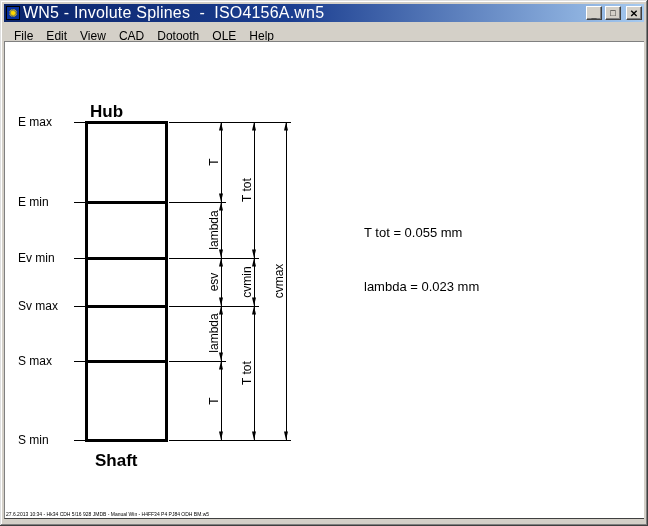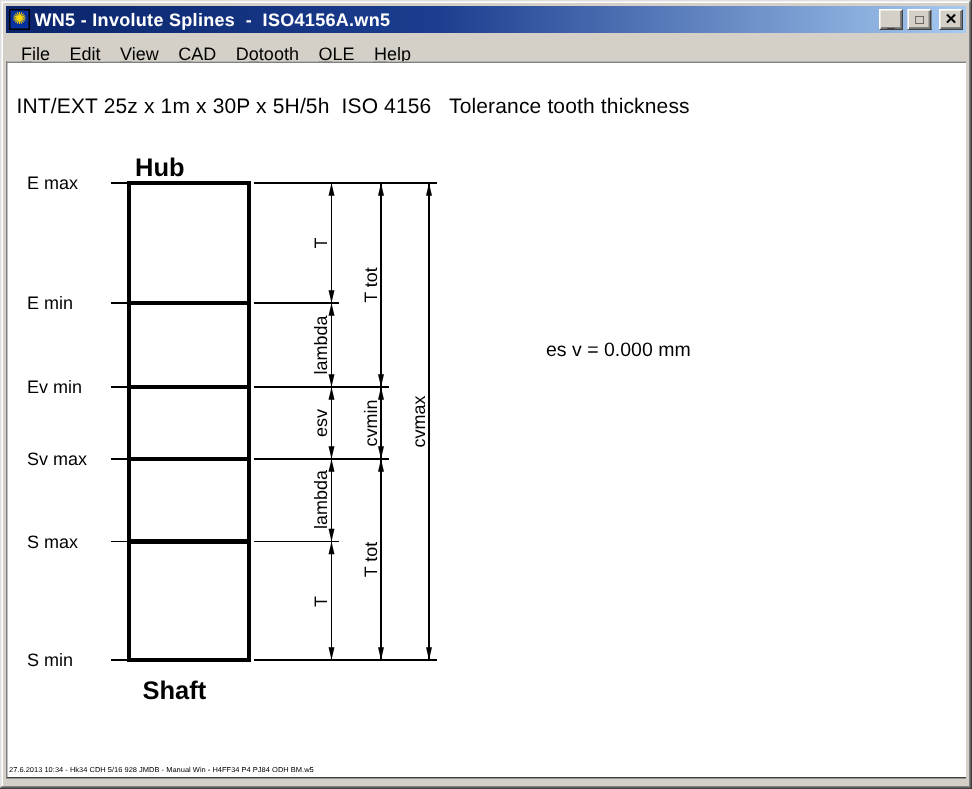--- a/index.html
+++ b/index.html
@@ -6,21 +6,21 @@
   body{position:relative;font-family:"Liberation Sans",sans-serif;background:#d4d0c8;color:#000}
   .frame{position:absolute;inset:0;background:#d4d0c8;
     box-shadow:inset -1px -1px 0 #404040, inset 1px 1px 0 #dfdfdf,
                inset -2px -2px 0 #808080, inset 2px 2px 0 #ffffff;}
   
   .titlebar{position:absolute;left:4px;right:4px;top:4px;height:18px;
     background:linear-gradient(90deg,#0a246a 0%,#1b3e90 45%,#a6caf0 100%);
     display:flex;align-items:center;padding:0 2px;gap:3px;}
   .app-icon{width:14px;height:14px;flex:0 0 14px;background:#0831a0;border:1px solid #000;
     color:#ffd800;font-size:11px;line-height:12px;text-align:center;box-sizing:border-box}
-  .title{flex:1;color:#fff;font-weight:bold;font-size:12px;white-space:pre;
+  .title{flex:1;color:#fff;font-weight:normal;font-size:16px;white-space:pre;
     overflow:hidden;text-overflow:clip;letter-spacing:.2px}
   .cap-btn{width:16px;height:14px;background:#d4d0c8;border:1px solid;
     border-color:#ffffff #404040 #404040 #ffffff;box-shadow:inset -1px -1px 0 #808080;
     font-family:inherit;font-size:9px;font-weight:bold;line-height:11px;color:#000;
     display:flex;align-items:center;justify-content:center;padding:0;box-sizing:border-box}
   .cap-btn.min span{margin-top:5px}
   .cap-btn.close{margin-left:2px;font-size:10px}
   
   .menubar{position:absolute;left:4px;right:4px;top:23px;height:26px;background:#d4d0c8;
     display:flex;align-items:center;padding-left:8px;gap:9px;font-size:12px}
@@ -62,21 +62,20 @@
     <span class="menu-item"><span></span><u>E</u><span>dit</span></span>
     <span class="menu-item"><span></span><u>V</u><span>iew</span></span>
     <span class="menu-item"><span></span><u>C</u><span>AD</span></span>
     <span class="menu-item"><span>D</span><u>o</u><span>tooth</span></span>
     <span class="menu-item"><span></span><u>O</u><span>LE</span></span>
     <span class="menu-item"><span></span><u>H</u><span>elp</span></span>
   </div>
 
   <div class="client">
 
-    <div class="heading">INT/EXT 25z x 1m x 30P x 5H/5h  ISO 4156   Tolerance tooth thickness</div>
 
     <svg class="diagram" width="640" height="478" viewBox="4 41 640 478">
 
       <g stroke="#000" fill="none" shape-rendering="crispEdges">
         <rect x="85" y="121" width="80" height="318" stroke-width="3"></rect>
         <g stroke-width="3">
           <line x1="85" y1="201" x2="165" y2="201"></line>
           <line x1="85" y1="257" x2="165" y2="257"></line>
           <line x1="85" y1="305" x2="165" y2="305"></line>
           <line x1="85" y1="360" x2="165" y2="360"></line>
@@ -133,21 +132,22 @@
         <text x="217" y="400" transform="rotate(-90 217 400)">T</text>
         <text x="250" y="189" transform="rotate(-90 250 189)">T tot</text>
         <text x="250" y="281" transform="rotate(-90 250 281)">cvmin</text>
         <text x="250" y="372" transform="rotate(-90 250 372)">T tot</text>
         <text x="282" y="280" transform="rotate(-90 282 280)">cvmax</text>
       </g>
     </svg>
 
     <div class="results">
       <div class="rgroup">
-        <div>es v = 0.000 mm</div>
+        <div>T tot = 0.055 mm</div>
+        <div>lambda = 0.023 mm</div>
       </div>
       <div class="rgroup">
         
         
         
       </div>
       
       
     </div>
 

